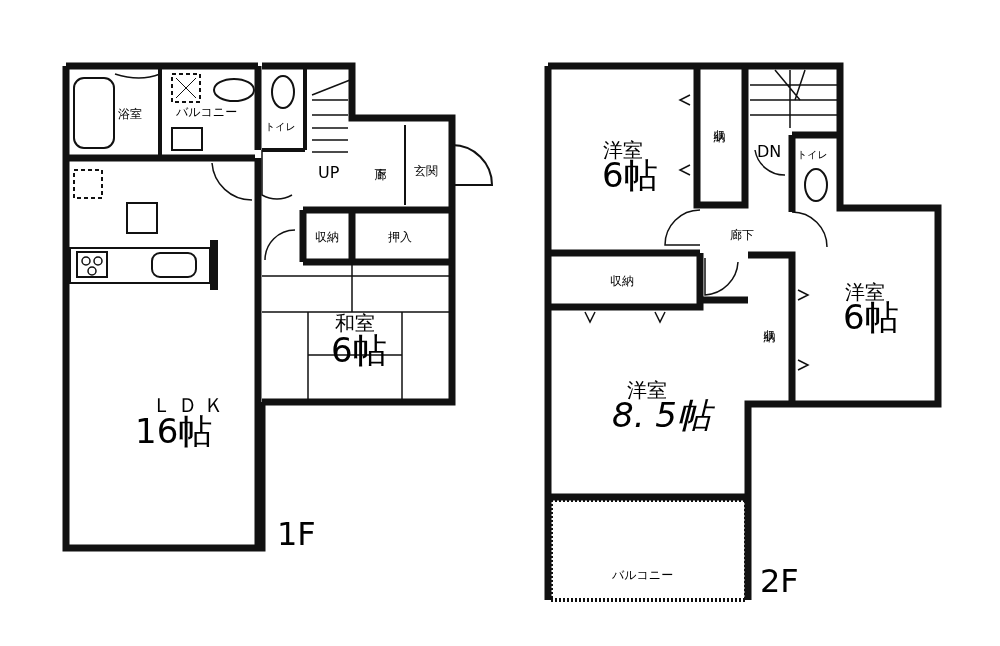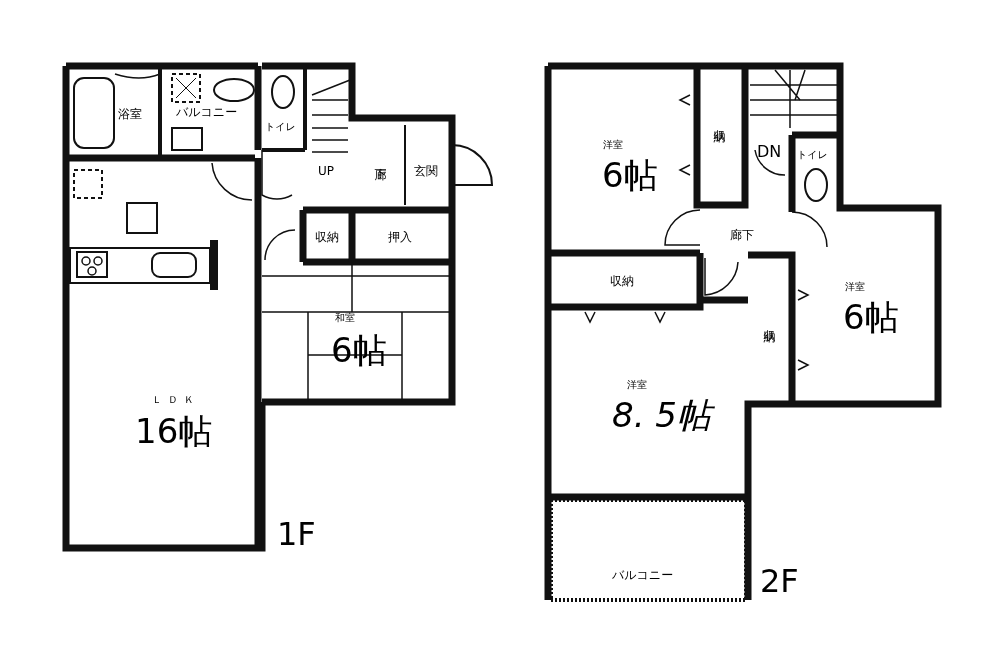--- a/index.html
+++ b/index.html
@@ -1,21 +1,21 @@
 <!DOCTYPE html>
 <html><head>
 <meta charset="utf-8">
 <style>
   html, body { margin: 0; padding: 0; background: #ffffff; }
   body { width: 1000px; height: 646px; position: relative; overflow: hidden;
          font-family: "DejaVu Sans", sans-serif; color: #111; }
   .plan { position: absolute; left: 0; top: 0; width: 1000px; height: 646px; }
   .lbl { position: absolute; text-align: center; color: #000000; white-space: nowrap; line-height: 1.05; }
   .s { font-size: 12px; }
-  .m { font-size: 10px; }
+  .m { font-size: 20px; }
   .l { font-size: 34px; }
   .v { writing-mode: vertical-rl; font-size: 12px; letter-spacing: 1px; }
   .floor { font-size: 32px; font-family: "DejaVu Sans", sans-serif; }
 </style>
 </head>
 <body>
 
 <svg class="plan" viewBox="0 0 1000 646" xmlns="http://www.w3.org/2000/svg">
   <g stroke="#111" fill="none">
 
@@ -104,21 +104,21 @@
 
     <path d="M690,95 L680,100 L690,105 M690,165 L680,170 L690,175" stroke-width="1.5"></path>
     <path d="M585,312 L590,322 L595,312 M655,312 L660,322 L665,312" stroke-width="1.5"></path>
     <path d="M798,290 L808,295 L798,300 M798,360 L808,365 L798,370" stroke-width="1.5"></path>
   </g>
 </svg>
 
 <div class="lbl s" style="left:118px;top:108px;">浴室</div>
 <div class="lbl s" style="left:176px;top:106px;">バルコニー</div>
 <div class="lbl s" style="left:265px;top:122px;font-size:10px;">トイレ</div>
-<div class="lbl s" style="left:318px;top:165px;font-size:12px;">UP</div>
+<div class="lbl s" style="left:318px;top:165px;font-size:16px;">UP</div>
 <div class="lbl v" style="left:374px;top:158px;">廊下</div>
 <div class="lbl s" style="left:414px;top:165px;">玄関</div>
 <div class="lbl s" style="left:315px;top:231px;">収納</div>
 <div class="lbl s" style="left:388px;top:231px;">押入</div>
 <div class="lbl m" style="left:335px;top:313px;text-align:center;">和室</div>
 <div class="lbl l" style="left:331px;top:333px;">6帖</div>
 <div class="lbl m" style="left:152px;top:395px;letter-spacing:6px;">ＬＤＫ</div>
 <div class="lbl l" style="left:135px;top:414px;">16帖</div>
 <div class="lbl floor" style="left:277px;top:518px;">1F</div>
 

